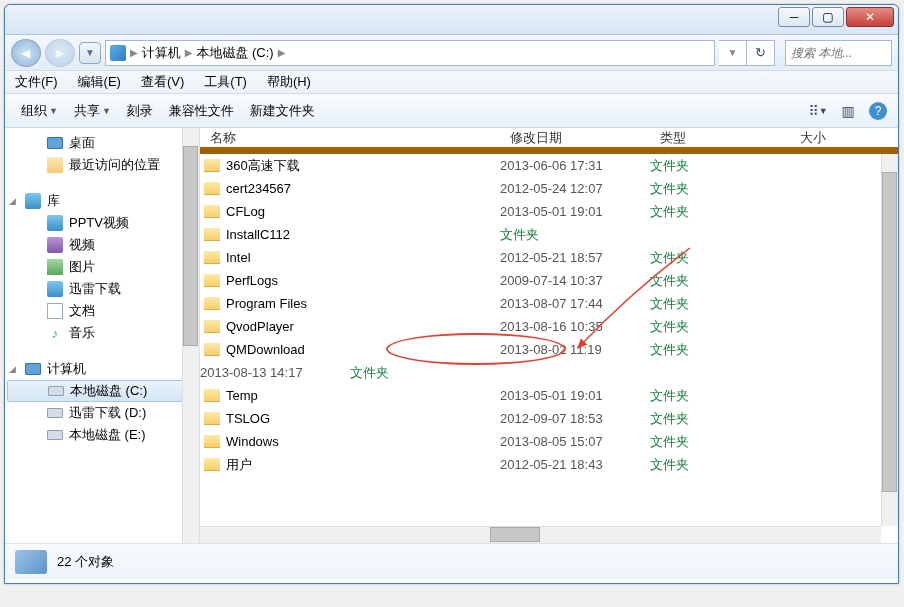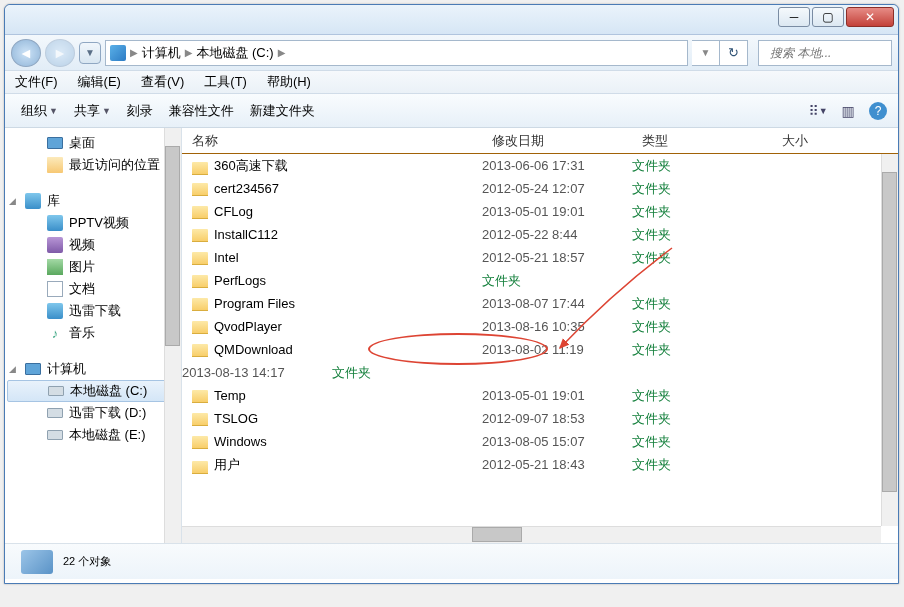--- a/index.html
+++ b/index.html
@@ -12,75 +12,75 @@
 .winbtn.close { background: linear-gradient(#e78c86,#c34139); color: #fff; border-color: #8c2f28; width: 48px; }
 
 .navbar { height: 35px; display: flex; align-items: center; padding: 3px 6px; gap: 4px; background: linear-gradient(#f3f8fc,#e2edf7); }
 .navbtn { width: 30px; height: 28px; border: 1px solid #8fa7c2; border-radius: 50%; background: radial-gradient(#cde3f7,#8fb4d7); display: flex; align-items: center; justify-content: center; color: #fff; font-size: 14px; cursor: pointer; }
 .navbtn.small { width: 22px; height: 22px; border-radius: 4px; background: linear-gradient(#f0f6fb,#d8e6f1); color: #5a6f87; font-size: 10px; }
 .addressbar { flex: 1; height: 26px; border: 1px solid #a5b8cc; background: #fff; display: flex; align-items: center; padding: 0 4px; font-size: 13px; }
 .addressbar .crumb { padding: 0 2px; cursor: pointer; }
 .addressbar .sep { color: #888; padding: 0 2px; font-size: 10px; }
 .addressbar .iconcrumb { width: 16px; height: 16px; background: linear-gradient(135deg,#5ab0e8,#2c7bc4); border-radius: 2px; margin-right: 2px; }
 .refreshbox { width: 28px; height: 26px; border: 1px solid #a5b8cc; background: #fff; display: flex; align-items: center; justify-content: center; color: #357; font-size: 13px; cursor: pointer; border-left: none; }
-.searchbox { width: 134px; height: 26px; border: 1px solid #a5b8cc; background: #fff; display: flex; align-items: center; padding: 0 11px; margin-left: 6px; }
+.searchbox { width: 107px; height: 26px; border: 1px solid #a5b8cc; background: #fff; display: flex; align-items: center; padding: 0 5px; margin-left: 6px; }
 .searchbox input { border: none; outline: none; width: 100%; font-size: 12px; color: #888; font-style: italic; }
 
 .menubar { height: 24px; background: linear-gradient(#f6f9fc,#eaf1f7); border-top: 1px solid #d0dce8; border-bottom: 1px solid #d0dce8; display: flex; align-items: center; font-size: 13px; }
 .menubar span { padding: 0 10px; cursor: pointer; }
 
 .toolbar { height: 34px; background: linear-gradient(#f9fcfe,#e7f0f8); border-bottom: 1px solid #cdd9e4; display: flex; align-items: center; font-size: 13px; padding: 0 8px; }
 .toolbar .titem { padding: 4px 8px; cursor: pointer; display: flex; align-items: center; gap: 2px; }
 .toolbar .titem .drop { font-size: 9px; color: #556; }
 .toolbar .spacer { flex: 1; }
 .toolbar .ricon { width: 24px; height: 24px; margin-left: 6px; display: flex; align-items: center; justify-content: center; cursor: pointer; color: #446; font-size: 14px; }
 .toolbar .help { width: 18px; height: 18px; border-radius: 50%; background: #3f8fcf; color: #fff; font-size: 12px; display: flex; align-items: center; justify-content: center; }
 
 .content { display: flex; height: 415px; }
-.sidebar { width: 177px; border-right: 1px solid #d9e2ea; overflow-y: auto; padding: 4px 0 4px 0; font-size: 13px; position: relative; }
+.sidebar { width: 195px; border-right: 1px solid #d9e2ea; overflow-y: auto; padding: 4px 0 4px 0; font-size: 13px; position: relative; }
 .sideitem { display: flex; align-items: center; height: 22px; padding-left: 20px; cursor: pointer; gap: 6px; }
 .sideitem.indent { padding-left: 42px; }
 .sideitem.selected { background: linear-gradient(#e9f2fb,#d4e6f7); border: 1px solid #a6c4e3; border-radius: 2px; margin: 0 2px; padding-left: 40px; }
 .sideitem .expand { position: absolute; left: 4px; font-size: 9px; color: #888; }
 .sicon { width: 16px; height: 16px; display: inline-flex; align-items: center; justify-content: center; }
 .sicon.folder { background: linear-gradient(#fceabb,#f7c873); border-radius: 1px; }
 .sicon.lib { background: linear-gradient(#7fc7ec,#3a8fc9); border-radius: 2px; }
 .sicon.monitor { width: 16px; height: 12px; background: #5fa4d8; border: 1px solid #3a6f9f; border-radius: 1px; }
 .sicon.drive { width: 16px; height: 10px; background: #d4dde4; border: 1px solid #8fa1b0; border-radius: 1px; }
 .sicon.pic { background: linear-gradient(#a3d9a5,#5aa85e); }
 .sicon.doc { background: #fff; border: 1px solid #9ab; }
 .sicon.music { color: #4a8; font-size: 13px; background: none; }
 .sidescroll { position: absolute; right: 0; top: 0; width: 17px; height: 100%; background: #f0f0f0; border-left: 1px solid #ddd; }
 .sidescroll .thumb { width: 15px; background: #c8c8c8; border: 1px solid #aaa; margin: 18px 0 0 0; height: 200px; }
 
 .filepane { flex: 1; position: relative; overflow: hidden; }
-.colheaders { height: 26px; border-bottom: 1px solid #a16207; display: flex; align-items: center; font-size: 13px; color: #333; }
+.colheaders { height: 26px; border-bottom: 7px solid #a16207; display: flex; align-items: center; font-size: 13px; color: #333; }
 .colheaders div { padding-left: 10px; }
 .col-name { width: 300px; }
 .col-date { width: 150px; font-family: Liberation Serif, serif; }
 .col-type { width: 140px; }
 .col-size { width: 60px; }
 
 .filelist { overflow-y: auto; height: 370px; position: relative; }
 .row { display: flex; align-items: center; height: 23px; font-size: 13px; cursor: pointer; }
-.row .fname { width: 300px; display: flex; align-items: flex-end; padding-left: 10px; gap: 6px; }
+.row .fname { width: 300px; display: flex; align-items: center; padding-left: 4px; gap: 6px; }
 .row .fdate { width: 150px; color: #555; }
 .row .ftype { width: 140px; color: #15803d; }
 .foldericon { width: 16px; height: 13px; background: linear-gradient(#fde9a8,#f8ce6a); border-radius: 1px 1px 0 0; border-bottom: 1px solid #d9ad3e; }
 
 .circle-annot { position: absolute; left: 186px; top: 205px; width: 180px; height: 32px; border: 2px solid #d43; border-radius: 50%; pointer-events: none; }
 .arrow-annot { position: absolute; left: 370px; top: 115px; pointer-events: none; }
 
 .hscroll { position: absolute; bottom: 0; left: 0; right: 17px; height: 17px; background: #f0f0f0; border-top: 1px solid #ddd; display: flex; }
 .hscroll .htrack { flex: 1; position: relative; }
 .hscroll .hthumb { position: absolute; left: 290px; width: 50px; height: 15px; background: #c8c8c8; border: 1px solid #aaa; }
 .vscroll { position: absolute; right: 0; top: 26px; bottom: 17px; width: 17px; background: #f0f0f0; border-left: 1px solid #ddd; }
 .vscroll .vthumb { margin-top: 18px; width: 15px; height: 320px; background: #c8c8c8; border: 1px solid #aaa; }
 
-.statusbar { height: 36px; border-top: 1px solid #d9e2ea; display: flex; align-items: center; padding: 0 16px; font-size: 11px; gap: 10px; background: linear-gradient(#f8fbfd,#edf4fa); }
+.statusbar { height: 36px; border-top: 1px solid #d9e2ea; display: flex; align-items: center; padding: 0 10px; font-size: 13px; gap: 10px; background: linear-gradient(#f8fbfd,#edf4fa); }
 .statusicon { width: 32px; height: 24px; background: linear-gradient(135deg,#9cc5e8,#5a93c7); border-radius: 3px; }
 </style>
 </head>
 <body>
 
 <div class="window">
 
   <div class="titlebar">
     <div class="winbtn">─</div>
     <div class="winbtn">▢</div>
@@ -158,26 +158,26 @@
         </div>
       <div class="sideitem indent">
           <span class="sicon lib" style="background:linear-gradient(#b896d6,#7f5aa8)"></span>
           <span>视频</span>
         </div>
       <div class="sideitem indent">
           <span class="sicon pic"></span>
           <span>图片</span>
         </div>
       <div class="sideitem indent">
+          <span class="sicon lib"></span>
+          <span>迅雷下载</span>
+        </div>
+      <div class="sideitem indent">
           <span class="sicon doc"></span>
           <span>文档</span>
-        </div>
-      <div class="sideitem indent">
-          <span class="sicon lib"></span>
-          <span>迅雷下载</span>
         </div>
       <div class="sideitem indent">
           <span class="sicon music">♪</span>
           <span>音乐</span>
         </div>
       <div style="height:14px"></div>
       <div class="sideitem">
           <span class="expand">◢</span>
           <span class="sicon monitor"></span>
           <span>计算机</span>
@@ -229,36 +229,36 @@
               <span>CFLog</span>
             </div>
             <div class="fdate">2013-05-01 19:01</div>
             <div class="ftype">文件夹</div>
           </div>
           <div class="row">
             <div class="fname">
               <span class="foldericon"></span>
               <span>InstallC112</span>
             </div>
-            <div class="fdate">2012-05-22 8:44</div>
             <div class="ftype">文件夹</div>
           </div>
           <div class="row">
             <div class="fname">
               <span class="foldericon"></span>
               <span>Intel</span>
             </div>
             <div class="fdate">2012-05-21 18:57</div>
             <div class="ftype">文件夹</div>
           </div>
           <div class="row">
             <div class="fname">
               <span class="foldericon"></span>
               <span>PerfLogs</span>
             </div>
+            <div class="fdate">2009-07-14 10:37</div>
             <div class="ftype">文件夹</div>
           </div>
           <div class="row">
             <div class="fname">
               <span class="foldericon"></span>
               <span>Program Files</span>
             </div>
             <div class="fdate">2013-08-07 17:44</div>
             <div class="ftype">文件夹</div>
           </div>

